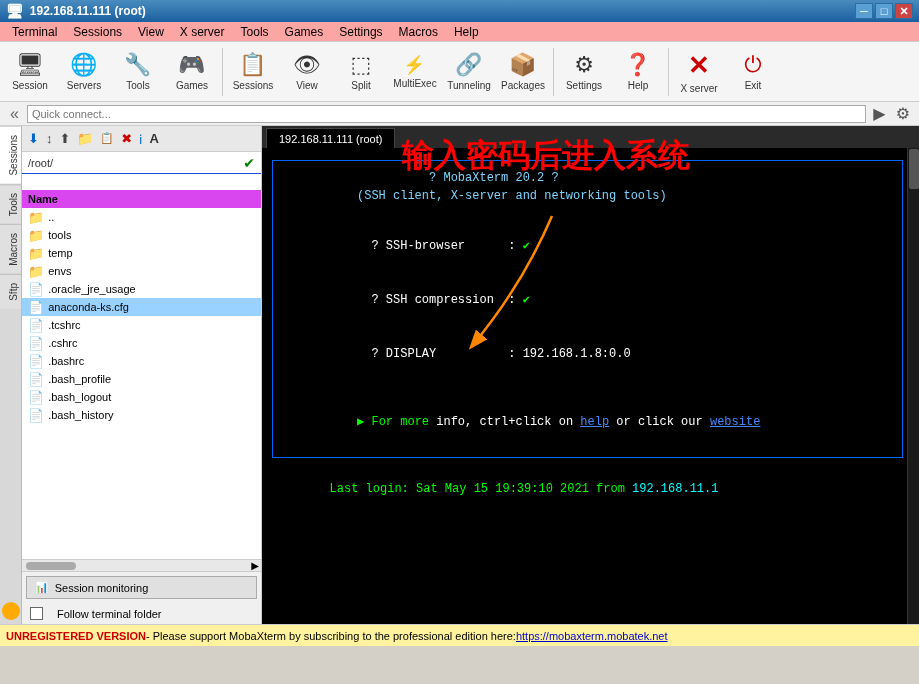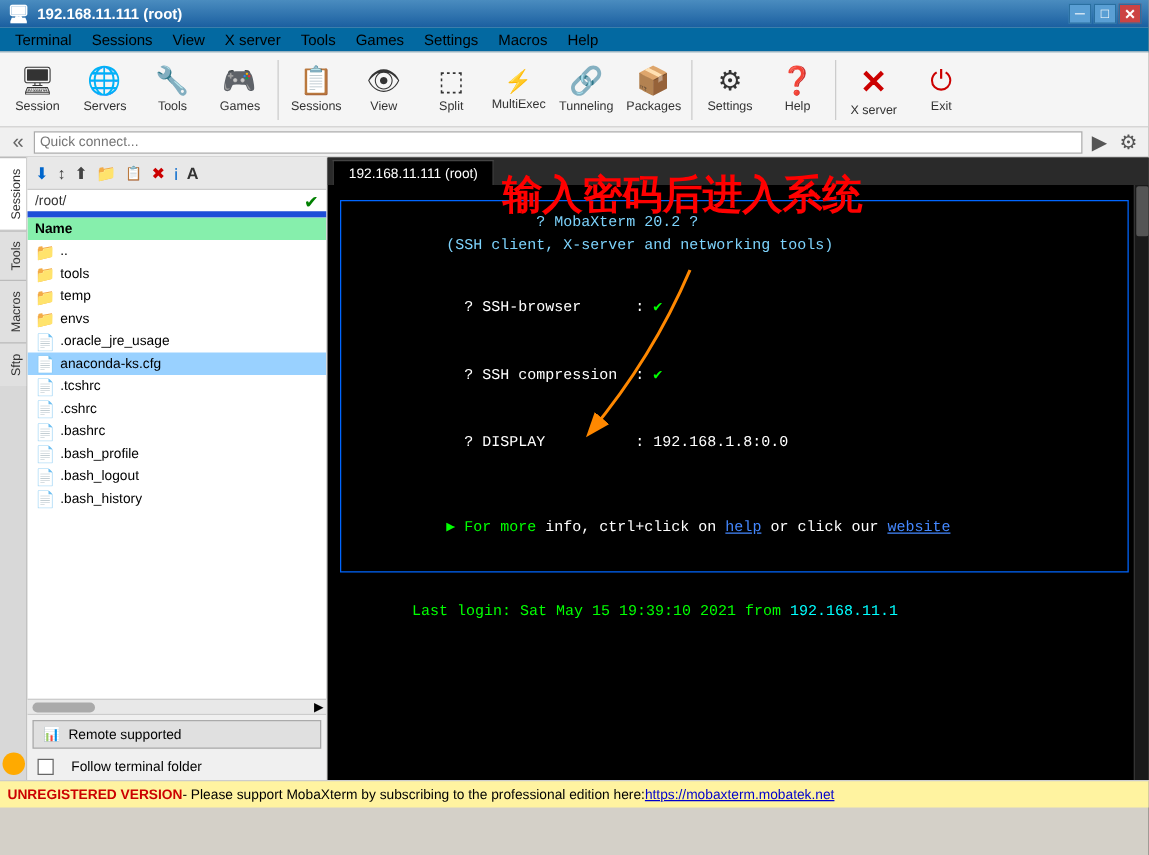--- a/index.html
+++ b/index.html
@@ -20,21 +20,21 @@
     #title-bar .spacer { flex: 1; }
     #title-bar .win-btn {
       width: 18px; height: 16px;
       display: inline-flex; align-items: center; justify-content: center;
       font-size: 11px; cursor: pointer; margin-left: 2px;
       background: #5a9fd4; border: 1px solid #2a6fa0;
     }
 
     
     #menu-bar {
-      background: #0369a1;
+      background: #fca5a5;
       border-bottom: 1px solid #ccc;
       height: 20px;
       display: flex;
       align-items: center;
       padding: 4px 4px;
     }
     #menu-bar span {
       padding: 2px 8px;
       cursor: pointer;
       font-size: 12px;
@@ -97,21 +97,21 @@
       align-items: center;
       padding: 0 4px;
       gap: 3px;
     }
     .fp-btn { font-size: 13px; cursor: pointer; color: #444; padding: 2px; }
     .fp-btn.green { color: #00aa00; }
     .fp-btn.red { color: #cc0000; }
     .fp-btn.blue { color: #0066cc; }
     #file-panel-path {
       background: #fff;
-      border-bottom: 5px solid #1d4ed8;
+      border-bottom: 1px solid #1d4ed8;
       height: 22px;
       display: flex;
       align-items: center;
       padding: 0 6px;
       font-size: 11px;
       color: #333;
     }
     #file-panel-path .path-ok { color: green; margin-left: auto; font-size: 14px; }
 
     #file-list { flex: 1; overflow-y: auto; font-size: 11px; }
@@ -398,21 +398,21 @@
       <span class="fp-btn" style="font-weight:bold; color:#333;">A</span>
     </div>
 
     <div id="file-panel-path">
       <span>/root/</span>
       <span class="path-ok">✔</span>
     </div>
 
     <div id="file-list">
 
-      <div class="file-item" style="background:#86efac; font-weight:bold;">
+      <div class="file-item" style="background:#d946ef; font-weight:bold;margin-top:16px;">
         <span>Name</span>
       </div>
 
       <div class="file-item">
         <span class="file-icon">📁</span>
         <span class="file-name">..</span>
       </div>
 
       <div class="file-item">
         <span class="file-icon" style="color:#ffd700;">📁</span>
@@ -471,21 +471,21 @@
     </div>
 
     <div style="height:12px; background:#e8e8e8; border-top:1px solid #ccc; display:flex; align-items:center; padding: 0 2px;">
       <div style="width:50px; height:8px; background:#aaa; border-radius:4px; margin-left:2px;"></div>
       <span style="margin-left:auto; cursor:pointer; font-size:10px;">▶</span>
     </div>
 
     <div id="file-panel-bottom">
       <div id="remote-monitoring-btn">
         <span style="color:#00aa00;">📊</span>
-        <span>Remote supported</span>
+        <span>Session monitoring</span>
       </div>
       <div id="follow-terminal-cb">
         <span class="cb-box"></span>
         <span>Follow terminal folder</span>
       </div>
     </div>
   </div>
 
   <div id="terminal-area">
 

